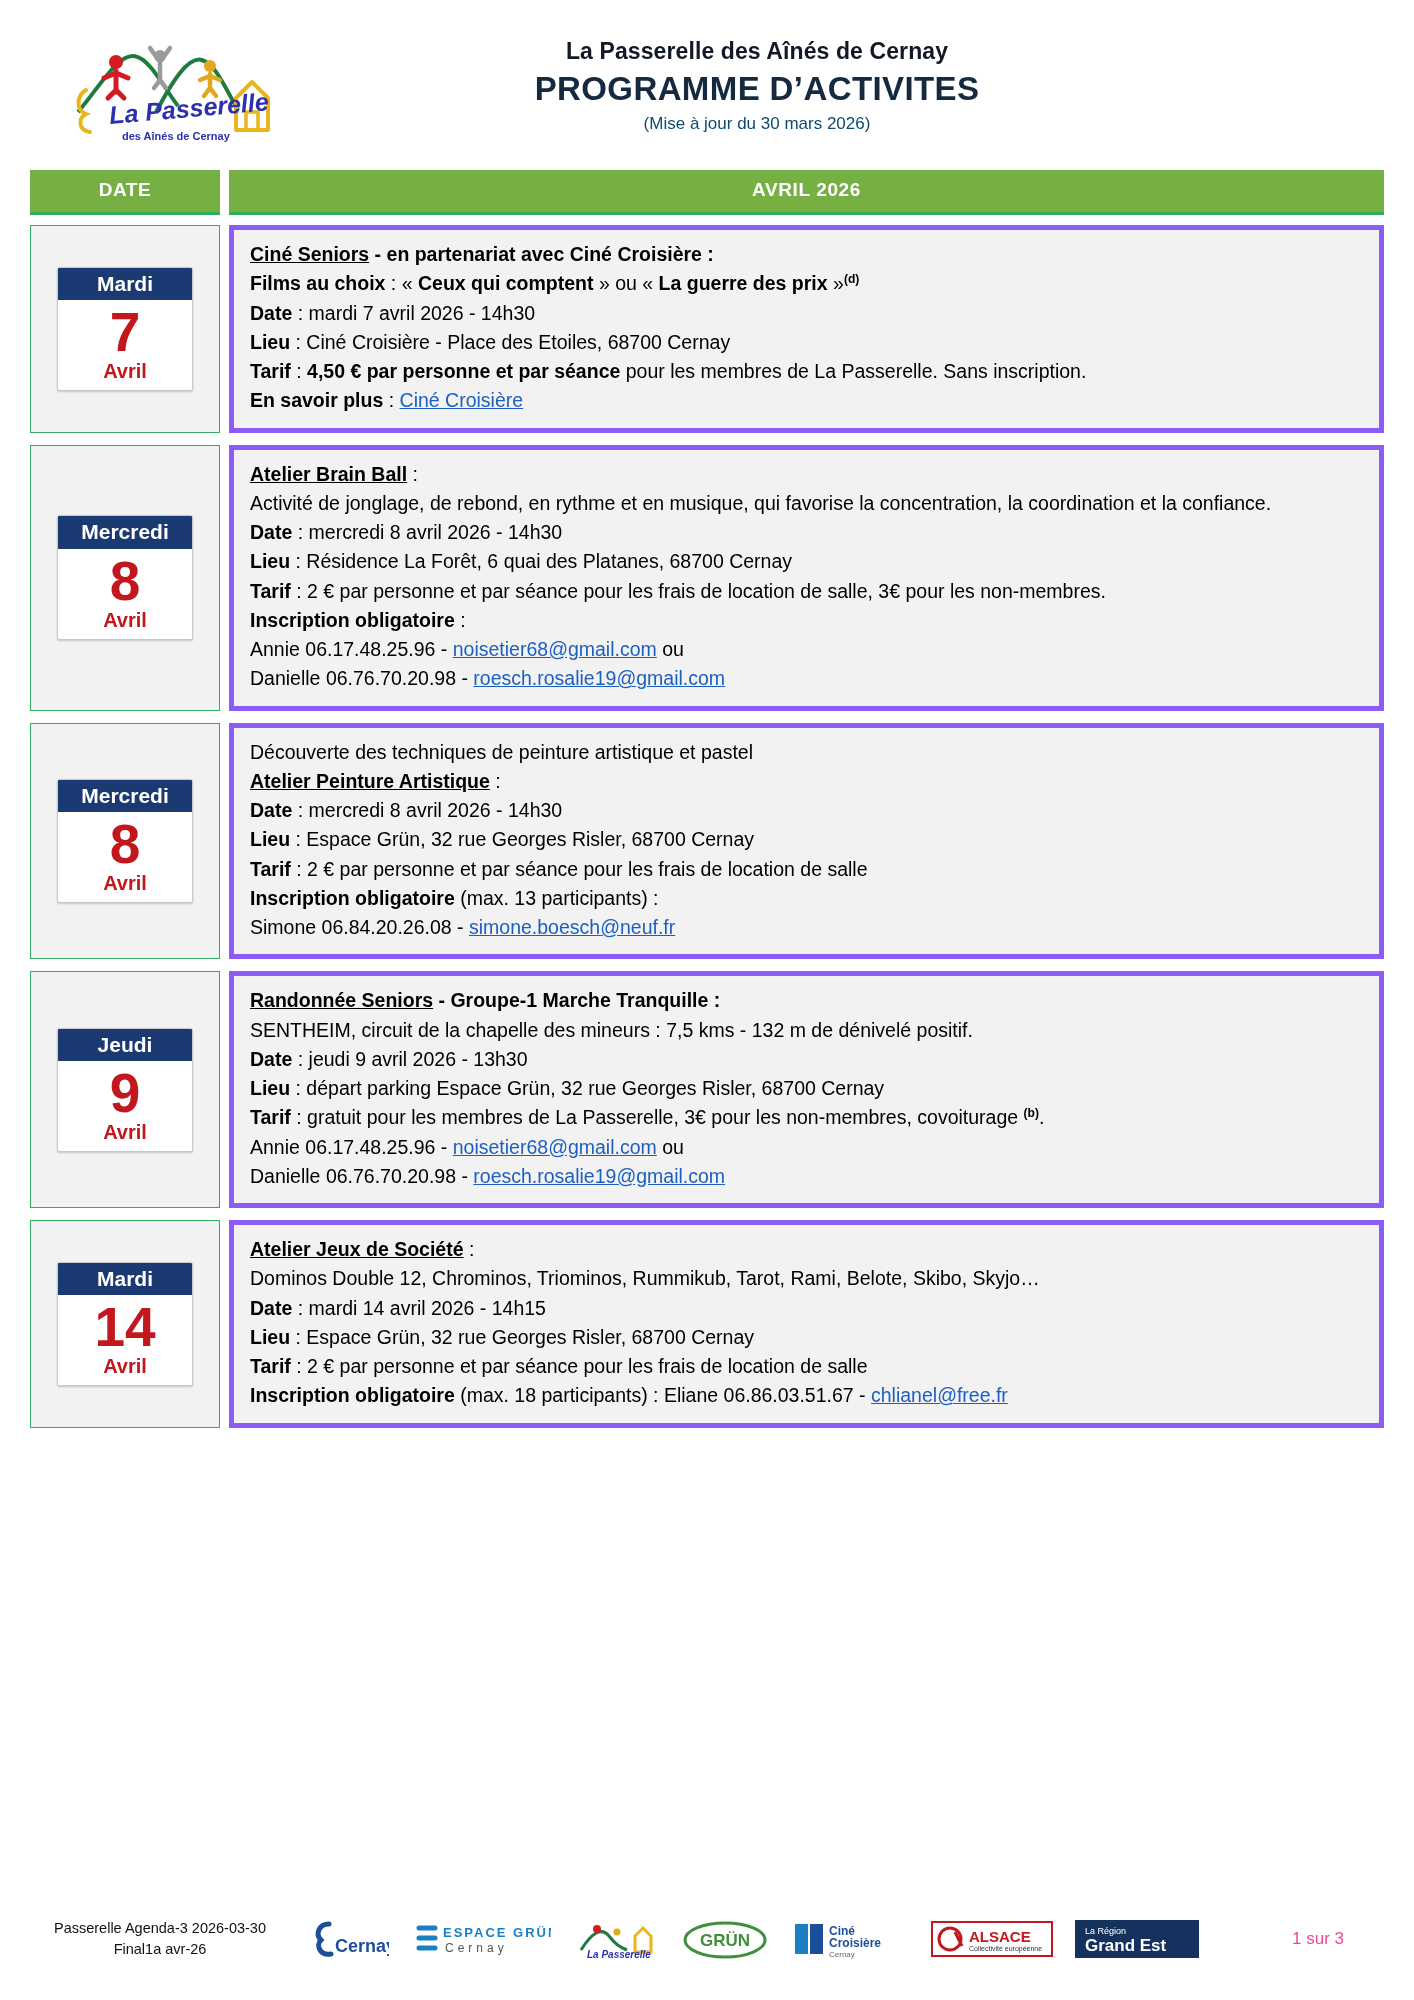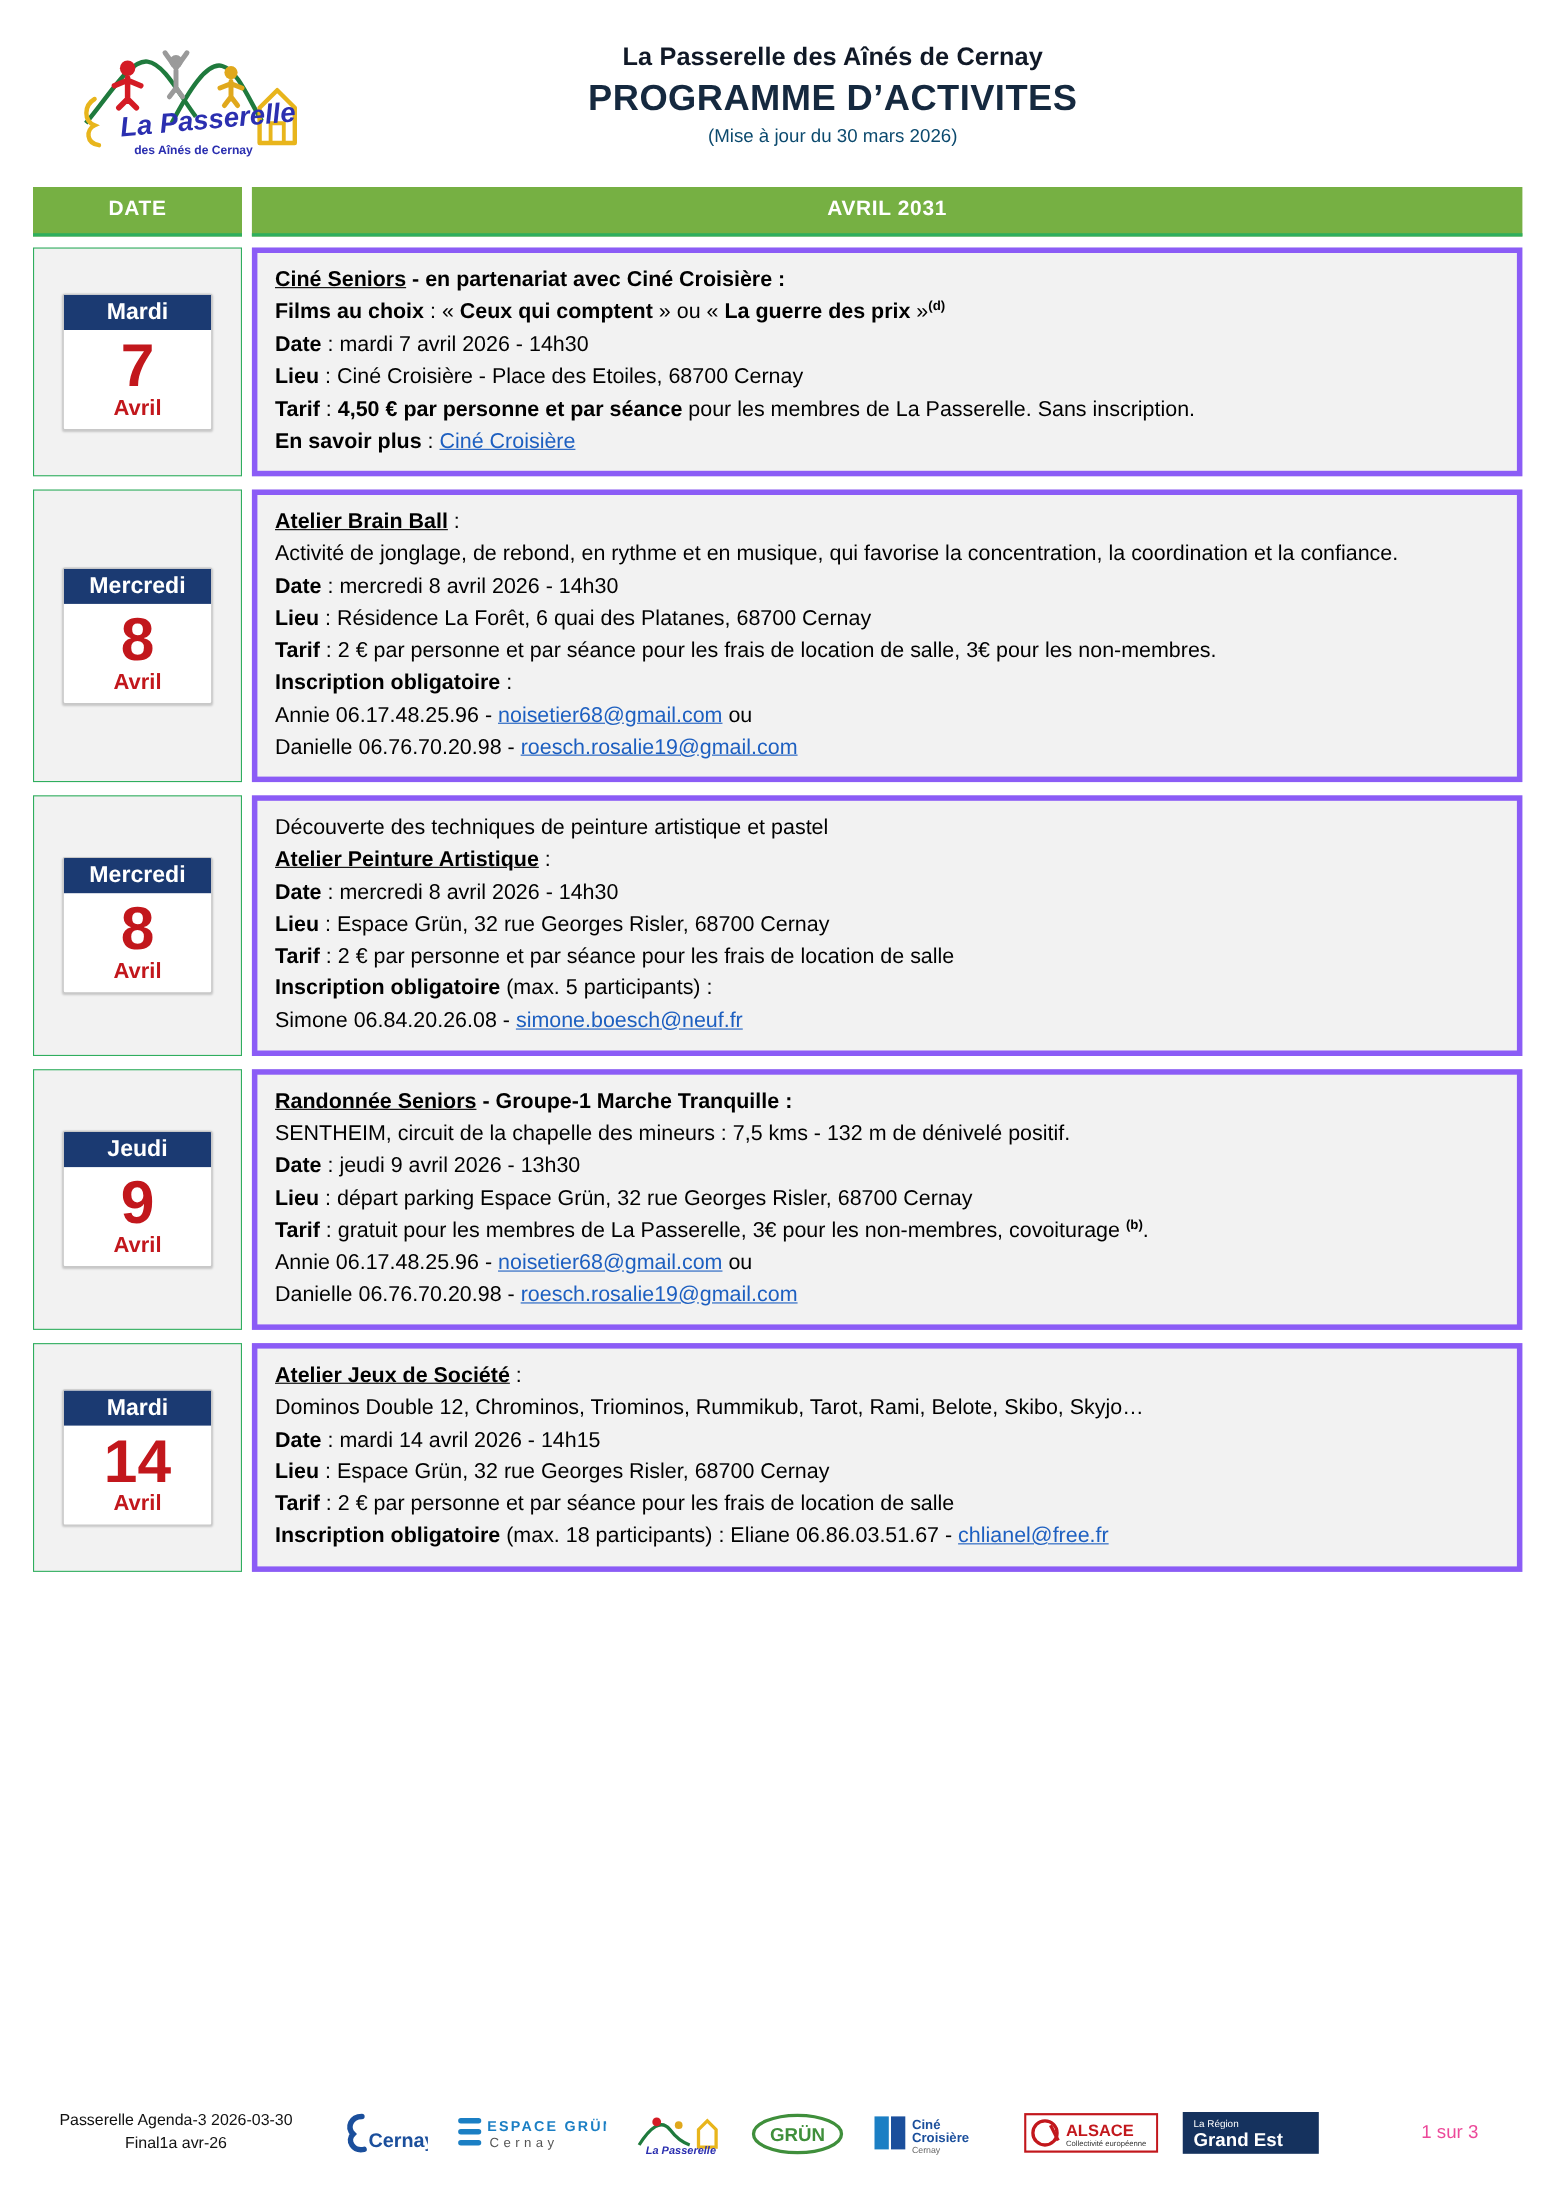--- a/index.html
+++ b/index.html
@@ -233,21 +233,21 @@
 
     <div class="header-titles">
       <div class="title-line1">La Passerelle des Aînés de Cernay</div>
       <div class="title-line2">PROGRAMME D’ACTIVITES</div>
       <div class="title-line3">(Mise à jour du 30 mars 2026)</div>
     </div>
   </div>
 
   <div class="table-head">
     <div class="th th-date">DATE</div>
-    <div class="th th-month">AVRIL 2031</div>
+    <div class="th th-month">AVRIL 2026</div>
   </div>
 
   <div class="rows" id="rows-container">
       <div class="row">
         <div class="cell-date">
           <div class="badge">
             <div class="badge-day">Mardi</div>
             <div class="badge-num">7</div>
             <div class="badge-month">Avril</div>
           </div>
@@ -287,21 +287,21 @@
             <div class="badge-num">8</div>
             <div class="badge-month">Avril</div>
           </div>
         </div>
         <div class="cell-body">
           <p class="ln"><span>Découverte des techniques de peinture artistique et pastel</span></p>
           <p class="ln"><span class="u">Atelier Peinture Artistique</span><span> :</span></p>
           <p class="ln"><span class="b">Date</span><span> : </span><span>mercredi 8 avril 2026 - 14h30</span></p>
           <p class="ln"><span class="b">Lieu</span><span> :  </span><span>Espace Grün, 32 rue Georges Risler, 68700 Cernay</span></p>
           <p class="ln"><span class="b">Tarif</span><span> : </span><span>2 € par personne et par séance pour les frais de location de salle</span></p>
-          <p class="ln"><span class="b">Inscription obligatoire</span><span> </span><span>(max. 5 participants) :</span></p>
+          <p class="ln"><span class="b">Inscription obligatoire</span><span> </span><span>(max. 13 participants) :</span></p>
           <p class="ln"><span>Simone 06.84.20.26.08 - </span><a class="lnk" href="#">simone.boesch@neuf.fr</a></p>
         </div>
       </div>
       <div class="row">
         <div class="cell-date">
           <div class="badge">
             <div class="badge-day">Jeudi</div>
             <div class="badge-num">9</div>
             <div class="badge-month">Avril</div>
           </div>

